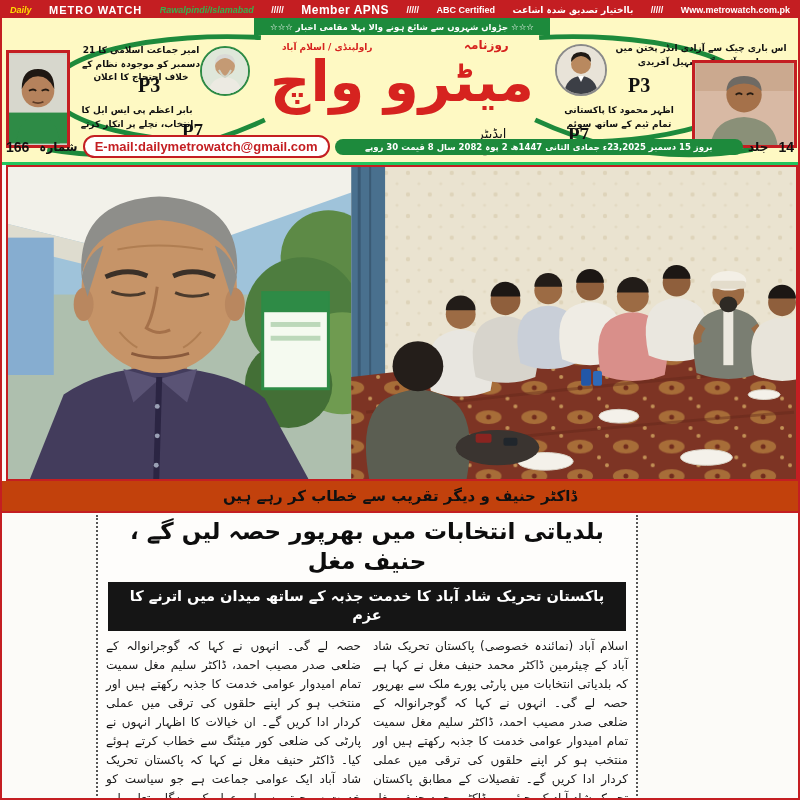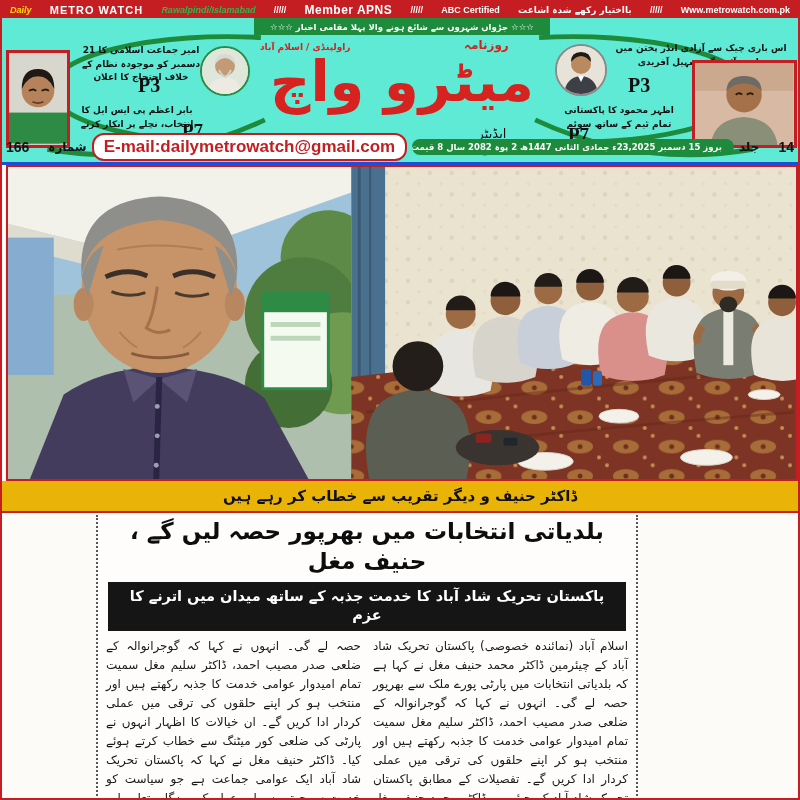--- a/index.html
+++ b/index.html
@@ -13,60 +13,60 @@
           display:flex;align-items:center;justify-content:space-between;
           padding:0 8px;box-sizing:border-box;white-space:nowrap;}
   .topbar span{font-size:9px;font-weight:bold;color:#fff;}
   .tb-daily{color:#ffdf00 !important;font-style:italic;}
   .tb-brand{font-size:11px !important;letter-spacing:1px;}
   .tb-region{color:#37b24d !important;font-style:italic;}
   .tb-member{font-size:12px !important;letter-spacing:.5px;}
   .tb-site{}
 
   
-  .header{position:absolute;left:0;top:16px;width:100%;height:147px;background:#5eead4;
-          border-bottom:3px solid #1d4ed8;box-sizing:border-box;}
+  .header{position:absolute;left:0;top:16px;width:100%;height:147px;background:#fef9c3;
+          border-bottom:3px solid #22c55e;box-sizing:border-box;}
   .tagline{position:absolute;left:252px;top:0;width:296px;height:17px;background:#1d8a3c;
            color:#fff;font-size:8.5px;font-weight:bold;display:flex;align-items:center;
            justify-content:center;white-space:nowrap;overflow:hidden;}
   .swooshes{position:absolute;left:0;top:0;width:100%;height:100%;pointer-events:none;}
   .masthead{position:absolute;left:268px;top:20px;width:264px;height:92px;text-align:center;
             color:#d6231f;font-weight:bold;font-size:56px;line-height:88px;}
   .lbl-rozname{position:absolute;left:462px;top:20px;color:#d6231f;font-size:12px;font-weight:bold;}
-  .lbl-cities{position:absolute;left:258px;top:24px;color:#d6231f;font-size:9px;font-weight:bold;}
+  .lbl-cities{position:absolute;left:280px;top:24px;color:#d6231f;font-size:9px;font-weight:bold;}
   .editor{position:absolute;left:440px;top:108px;width:100px;text-align:center;color:#111;}
   .editor .e1{font-size:13px;display:block;}
   .editor .e2{font-size:12px;font-weight:bold;display:block;}
 
   .teaser{position:absolute;font-size:9px;font-weight:bold;color:#111;text-align:center;line-height:1.5;}
   .pnum{position:absolute;font-family:"Liberation Serif",serif;font-weight:bold;color:#111;}
   .p-big{font-size:20px;}
   .p-sml{font-size:19px;}
   .photo-box{position:absolute;border:3px solid #c41e22;box-sizing:border-box;overflow:hidden;background:#cfcfc6;}
   .circle-box{position:absolute;border:2px solid #2e8b46;border-radius:50%;overflow:hidden;background:#ded9cc;}
   .photo-box svg,.circle-box svg{display:block;width:100%;height:100%;}
 
   .strip{position:absolute;left:0;bottom:3px;width:100%;height:25px;display:flex;
          align-items:center;gap:5px;padding:0 4px;box-sizing:border-box;white-space:nowrap;}
-  .issue,.volume{font-size:12px;font-weight:bold;color:#111;display:flex;align-items:center;gap:19px;}
+  .issue,.volume{font-size:12px;font-weight:bold;color:#111;display:flex;align-items:center;gap:10px;}
   .issue b,.volume b{font-size:14px;}
   .pill-email{border:2px solid #c41e22;border-radius:12px;background:#fff;color:#c41e22;
-              font-size:17px;font-weight:bold;padding:2px 10px;}
+              font-size:13px;font-weight:bold;padding:2px 10px;}
   .pill-date{background:#1d8a3c;border-radius:12px;color:#fff;font-size:8.5px;font-weight:bold;
              padding:3px 12px;flex:1;text-align:center;overflow:hidden;}
   .pill-phone{border:1px solid #8a1014;border-radius:10px;background:#fff;color:#c41e22;
               font-size:11.5px;font-weight:bold;padding:2px 8px;}
 
   
   .mainphoto{position:absolute;left:4px;top:163px;width:792px;height:316px;
              border:2px solid #c41e22;box-sizing:border-box;background:#d8d4c8;}
   .mainphoto svg{display:block;width:100%;height:100%;}
 
   
-  .caption{position:absolute;left:0;top:479px;width:100%;height:32px;background:#eab308;
+  .caption{position:absolute;left:0;top:479px;width:100%;height:32px;background:#c2410c;
            border-bottom:2px solid #c41e22;box-sizing:border-box;display:flex;
            align-items:center;justify-content:center;font-size:15px;font-weight:bold;color:#111;}
 
   
   .article{position:absolute;left:94px;top:513px;width:542px;height:285px;
            border-left:2px dotted #555;border-right:2px dotted #555;
            padding:2px 8px 0 8px;box-sizing:border-box;background:#fefdfb;}
   .headline{font-size:23px;font-weight:bold;color:#0d0d0d;text-align:center;line-height:1.3;}
   .subbar{margin:5px 2px 6px 2px;background:#151515;color:#fff;font-size:14.5px;font-weight:bold;
           text-align:center;padding:5px 6px;line-height:1.35;}
@@ -79,21 +79,21 @@
 <div class="page">
 
   <div class="topbar">
     <span class="tb-daily">Daily</span>
     <span class="tb-brand">METRO WATCH</span>
     <span class="tb-region">Rawalpindi/Islamabad</span>
     <span>/////</span>
     <span class="tb-member">Member APNS</span>
     <span>/////</span>
     <span>ABC Certified</span>
-    <span class="ur">بااختیار رکھے شدہ اشاعت</span>
+    <span class="ur">بااختیار تصدیق شدہ اشاعت</span>
     <span>/////</span>
     <span class="tb-site">Www.metrowatch.com.pk</span>
   </div>
 
   <div class="header">
 
     <svg class="swooshes" viewBox="0 0 800 147">
       <path d="M258,20 A180,54 0 1 0 258,126" fill="none" stroke="#1d8a3c" stroke-width="5"></path>
       <path d="M40,134 Q155,154 262,104" fill="none" stroke="#1d8a3c" stroke-width="5"></path>
       <path d="M542,20 A180,54 0 1 1 542,126" fill="none" stroke="#1d8a3c" stroke-width="5"></path>

